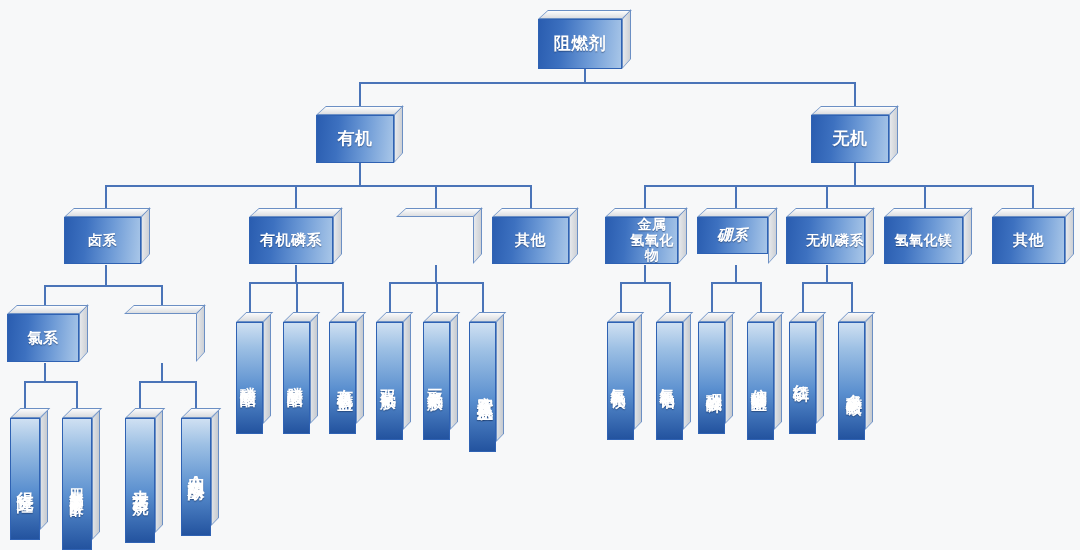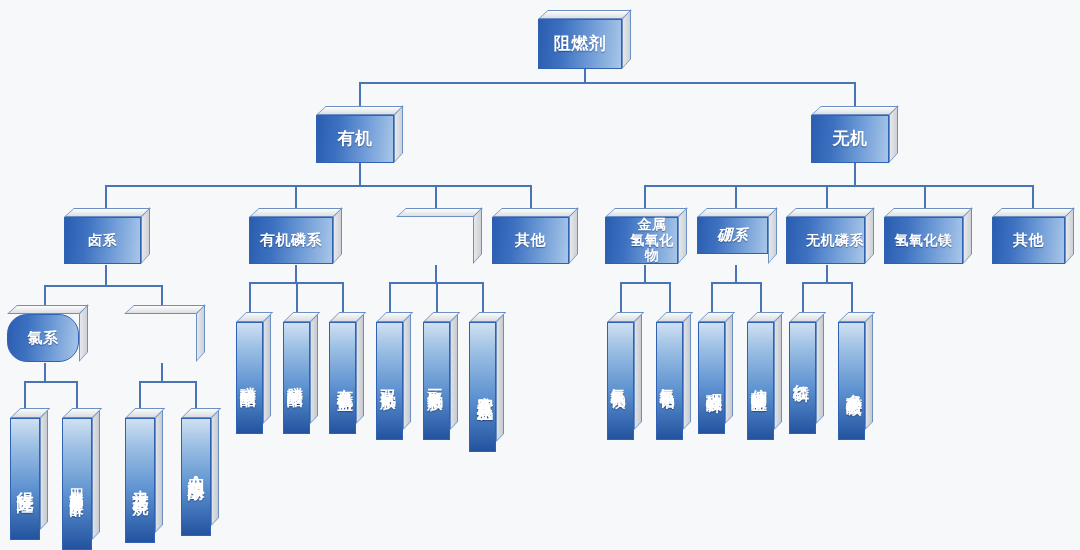--- a/index.html
+++ b/index.html
@@ -237,21 +237,21 @@
     <div class="top" style="width:73px;"></div>
     <div class="side" style="left:73px;height:47px;"></div>
     <div class="face" style="width:73px;height:47px;font-size:15px;">
       <span>其他</span>
     </div>
   </div>
 
   <div class="node" style="left:7px;top:305px;width:81px;height:57px;">
     <div class="top" style="width:72px;"></div>
     <div class="side" style="left:72px;height:48px;"></div>
-    <div class="face" style="width:72px;height:48px;font-size:15px;border-radius:20px;">
+    <div class="face" style="width:72px;height:48px;font-size:15px;">
       <span>氯系</span>
     </div>
   </div>
 
   <div class="node" style="left:124px;top:305px;width:81px;height:57px;">
     <div class="top" style="width:72px;"></div>
     <div class="side" style="left:72px;height:48px;"></div>
   </div>
 
   <div class="vnode" style="left:10px;top:408px;width:38px;height:132px;">

